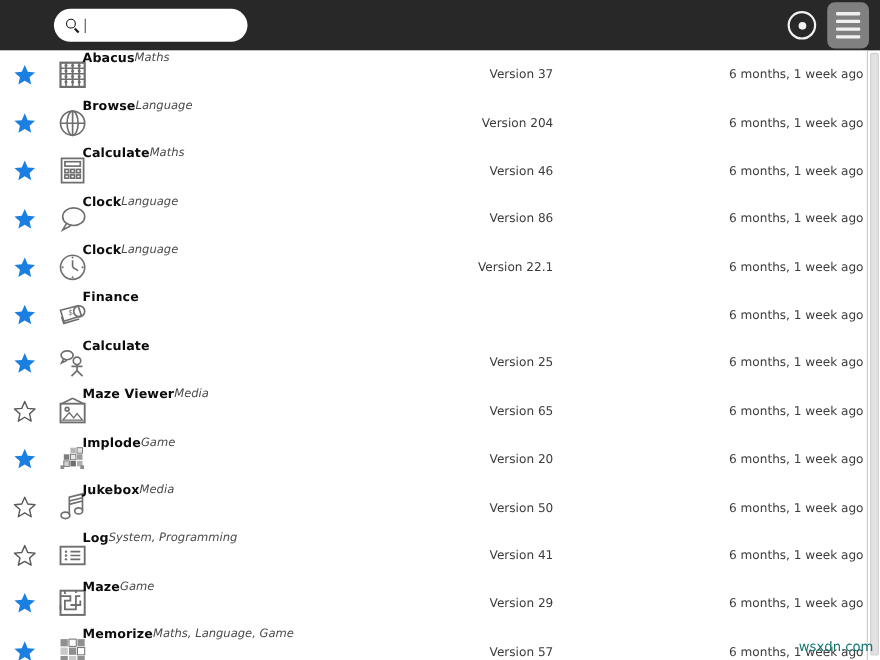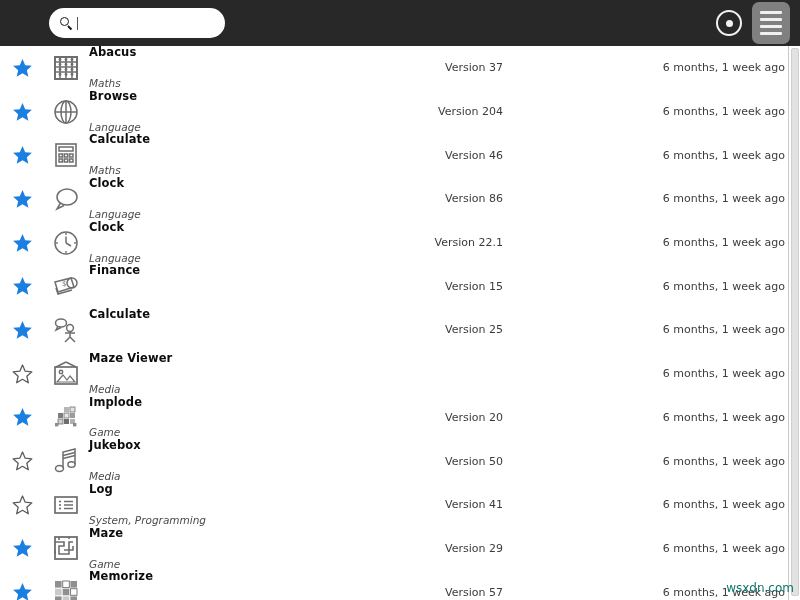--- a/index.html
+++ b/index.html
@@ -90,23 +90,23 @@
     width: 21px; height: 21px;
   }
   .icon-cell {
     position: absolute; left: 51px; top: 50%;
     transform: translateY(-50%);
     width: 30px; height: 30px;
     display: flex; align-items: center; justify-content: center;
   }
   .icon-cell svg { display: block; }
   .name-cell {
-    position: absolute; left: 89px; top: 0;
+    position: absolute; left: 75px; top: 0;
     height: 43.7px;
-    display: flex; flex-direction: column; justify-content: space-between;
+    display: flex; justify-content: flex-start;
     line-height: 1.12;
   }
   .act-name {
     font-size: 11.5px; font-weight: bold; color: #0c0c0c;
     letter-spacing: 0.1px;
   }
   .act-cat {
     font-size: 10.5px; font-style: italic; color: #4a4a4a;
     margin-top: 1px;
   }
@@ -297,21 +297,20 @@
           <svg width="28" height="28" viewBox="0 0 28 28" fill="none" stroke="#6e6e6e" stroke-width="1.5">
             <path d="M3 10 L19 6 L22 15 L6 20 Z"></path>
             <circle cx="20" cy="11" r="5"></circle>
             <path d="M4 16 L6 22 L20 18"></path>
             <text x="10" y="14" font-size="7" fill="#6e6e6e" stroke="none">$</text>
           </svg>
         </div>
         <div class="name-cell">
           <div class="act-name">Finance</div>
         </div>
-        <div class="version-cell">Version 15</div>
         <div class="date-cell">6 months, 1 week ago</div>
       </div>
       <div class="row">
         <div class="star"><svg width="21" height="21" viewBox="0 0 28 28">
             <polygon points="14,2 17.6,10.3 26.5,11.1 19.8,17 21.8,25.7 14,21.1 6.2,25.7 8.2,17 1.5,11.1 10.4,10.3" fill="#1a7fe0"></polygon>
           </svg></div>
         <div class="icon-cell">
           <svg width="28" height="28" viewBox="0 0 28 28" fill="none" stroke="#6e6e6e" stroke-width="1.5">
             <ellipse cx="9" cy="7" rx="5.5" ry="4"></ellipse>
             <path d="M6 10 L4 14 L9 11.5"></path>
@@ -334,20 +333,21 @@
             <rect x="3" y="7" width="22" height="17" stroke-width="1.7"></rect>
             <path d="M14 2 L4 7 M14 2 L24 7"></path>
             <circle cx="9" cy="12" r="1.7"></circle>
             <path d="M5 22 L11 15 L15 20 L18 16 L23 22 Z" stroke-width="1.2"></path>
           </svg>
         </div>
         <div class="name-cell">
           <div class="act-name">Maze Viewer</div>
           <div class="act-cat">Media</div>
         </div>
+        <div class="version-cell">Version 65</div>
         <div class="date-cell">6 months, 1 week ago</div>
       </div>
       <div class="row">
         <div class="star"><svg width="21" height="21" viewBox="0 0 28 28">
             <polygon points="14,2 17.6,10.3 26.5,11.1 19.8,17 21.8,25.7 14,21.1 6.2,25.7 8.2,17 1.5,11.1 10.4,10.3" fill="#1a7fe0"></polygon>
           </svg></div>
         <div class="icon-cell">
           <svg width="28" height="28" viewBox="0 0 28 28">
             <rect x="12" y="4" width="5" height="5" fill="#b6b6b6"></rect>
             <rect x="18" y="4" width="5" height="5" fill="#e2e2e2" stroke="#6e6e6e" stroke-width="0.8"></rect>

